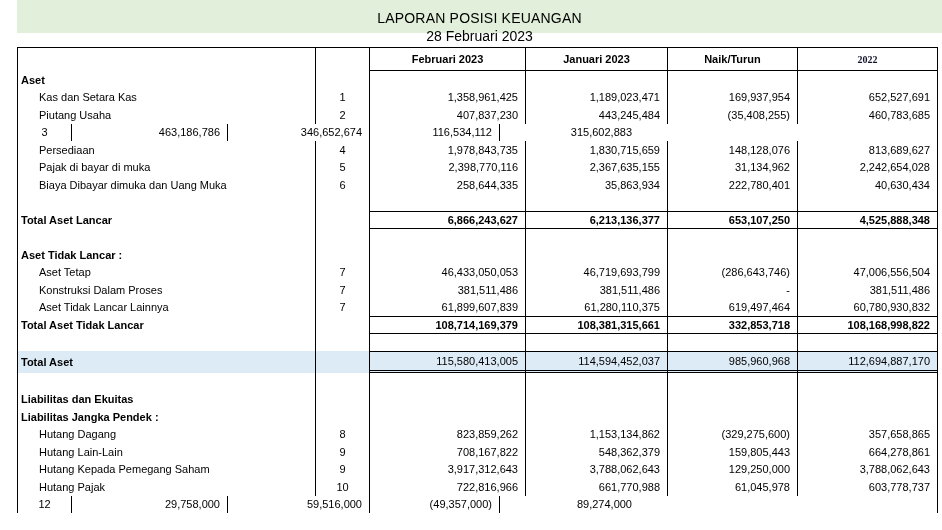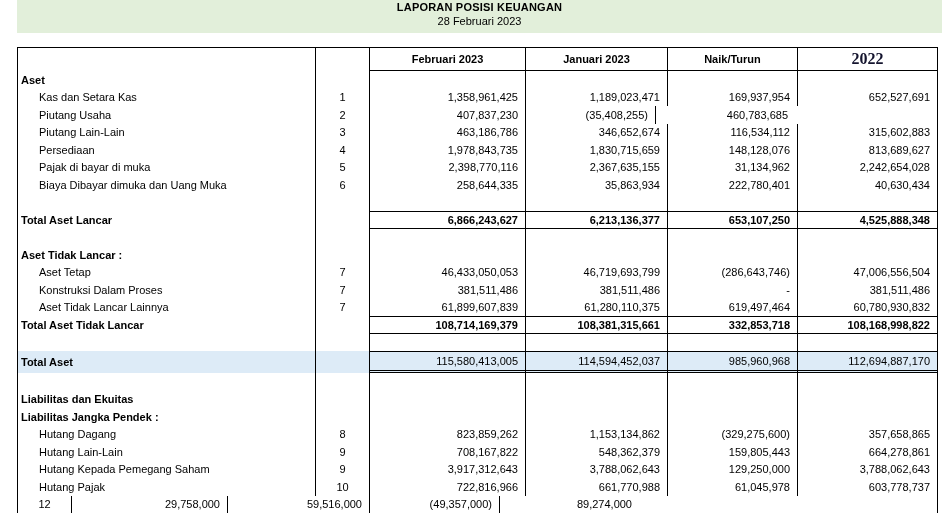--- a/index.html
+++ b/index.html
@@ -10,22 +10,22 @@
   html,body{margin:0;padding:0;}
   body{
     width:942px;height:530px;position:relative;overflow:hidden;
     background:#ffffff;color:#000;
     font-family:"Liberation Sans","DejaVu Sans",sans-serif;
   }
   .band{
     position:absolute;left:17px;top:0;width:925px;height:33px;
     background:var(--band);text-align:center;
   }
-  .band .title{font-size:11px;font-weight:bold;letter-spacing:.2px;padding-top:1px;}
-  .band .subtitle{font-size:11px;margin-top:2px;}
+  .band .title{font-size:14px;font-weight:normal;letter-spacing:.2px;padding-top:10px;}
+  .band .subtitle{font-size:14px;margin-top:2px;}
 
   .fintable{
     position:absolute;left:17px;top:47px;width:919px;
     border-left:1px solid var(--bd);
     border-right:1px solid var(--bd);
     border-top:1px solid var(--bd);
   }
   .row{display:flex;height:17.5px;}
   .row.header-row{height:23px;}
   .row.grand{height:22px;background:var(--hl);}
@@ -36,21 +36,21 @@
   }
   .c0{width:298px;padding-left:3px;}
   .c1{width:54px;justify-content:center;}
   .c2{width:156px;}
   .c3{width:142px;}
   .c4{width:130px;}
   .c5{width:139px;border-right:none;}
   .val{justify-content:flex-end;padding-right:7px;}
   .header-row .cell{justify-content:center;font-weight:bold;padding:0;}
   .header-row .c2,.header-row .c3,.header-row .c4,.header-row .c5{border-bottom:1px solid var(--bd);}
-  .header-row .serif{font-family:"Liberation Serif","DejaVu Serif",serif;font-size:16px;color:#14142e;}
+  .header-row .serif{font-family:"Liberation Serif","DejaVu Serif",serif;font-size:10px;color:#14142e;}
   .row.section .c0{font-weight:bold;}
   .row.detail .c0{padding-left:21px;}
   .row.total .c0{font-weight:bold;}
   .row.total .val{font-weight:bold;border-top:1px solid var(--bd);border-bottom:1px solid var(--bd);}
   .row.grand .c0{font-weight:bold;}
   .row.grand .val{font-weight:normal;border-top:1px solid var(--bd);border-bottom:3px double var(--bd);}
 </style>
 </head>
 <body>
 
@@ -81,25 +81,25 @@
       <div class="cell c1">1</div>
       <div class="cell c2 val">1,358,961,425</div>
       <div class="cell c3 val">1,189,023,471</div>
       <div class="cell c4 val">169,937,954</div>
       <div class="cell c5 val">652,527,691</div>
     </div>
     <div class="row detail">
       <div class="cell c0">Piutang Usaha</div>
       <div class="cell c1">2</div>
       <div class="cell c2 val">407,837,230</div>
+      <div class="cell c3 val">443,245,484</div>
       <div class="cell c4 val">(35,408,255)</div>
       <div class="cell c5 val">460,783,685</div>
     </div>
     <div class="row detail">
-      <div class="cell c0">Piutang Lain-Lain</div>
       <div class="cell c1">3</div>
       <div class="cell c2 val">463,186,786</div>
       <div class="cell c3 val">346,652,674</div>
       <div class="cell c4 val">116,534,112</div>
       <div class="cell c5 val">315,602,883</div>
     </div>
     <div class="row detail">
       <div class="cell c0">Persediaan</div>
       <div class="cell c1">4</div>
       <div class="cell c2 val">1,978,843,735</div>

